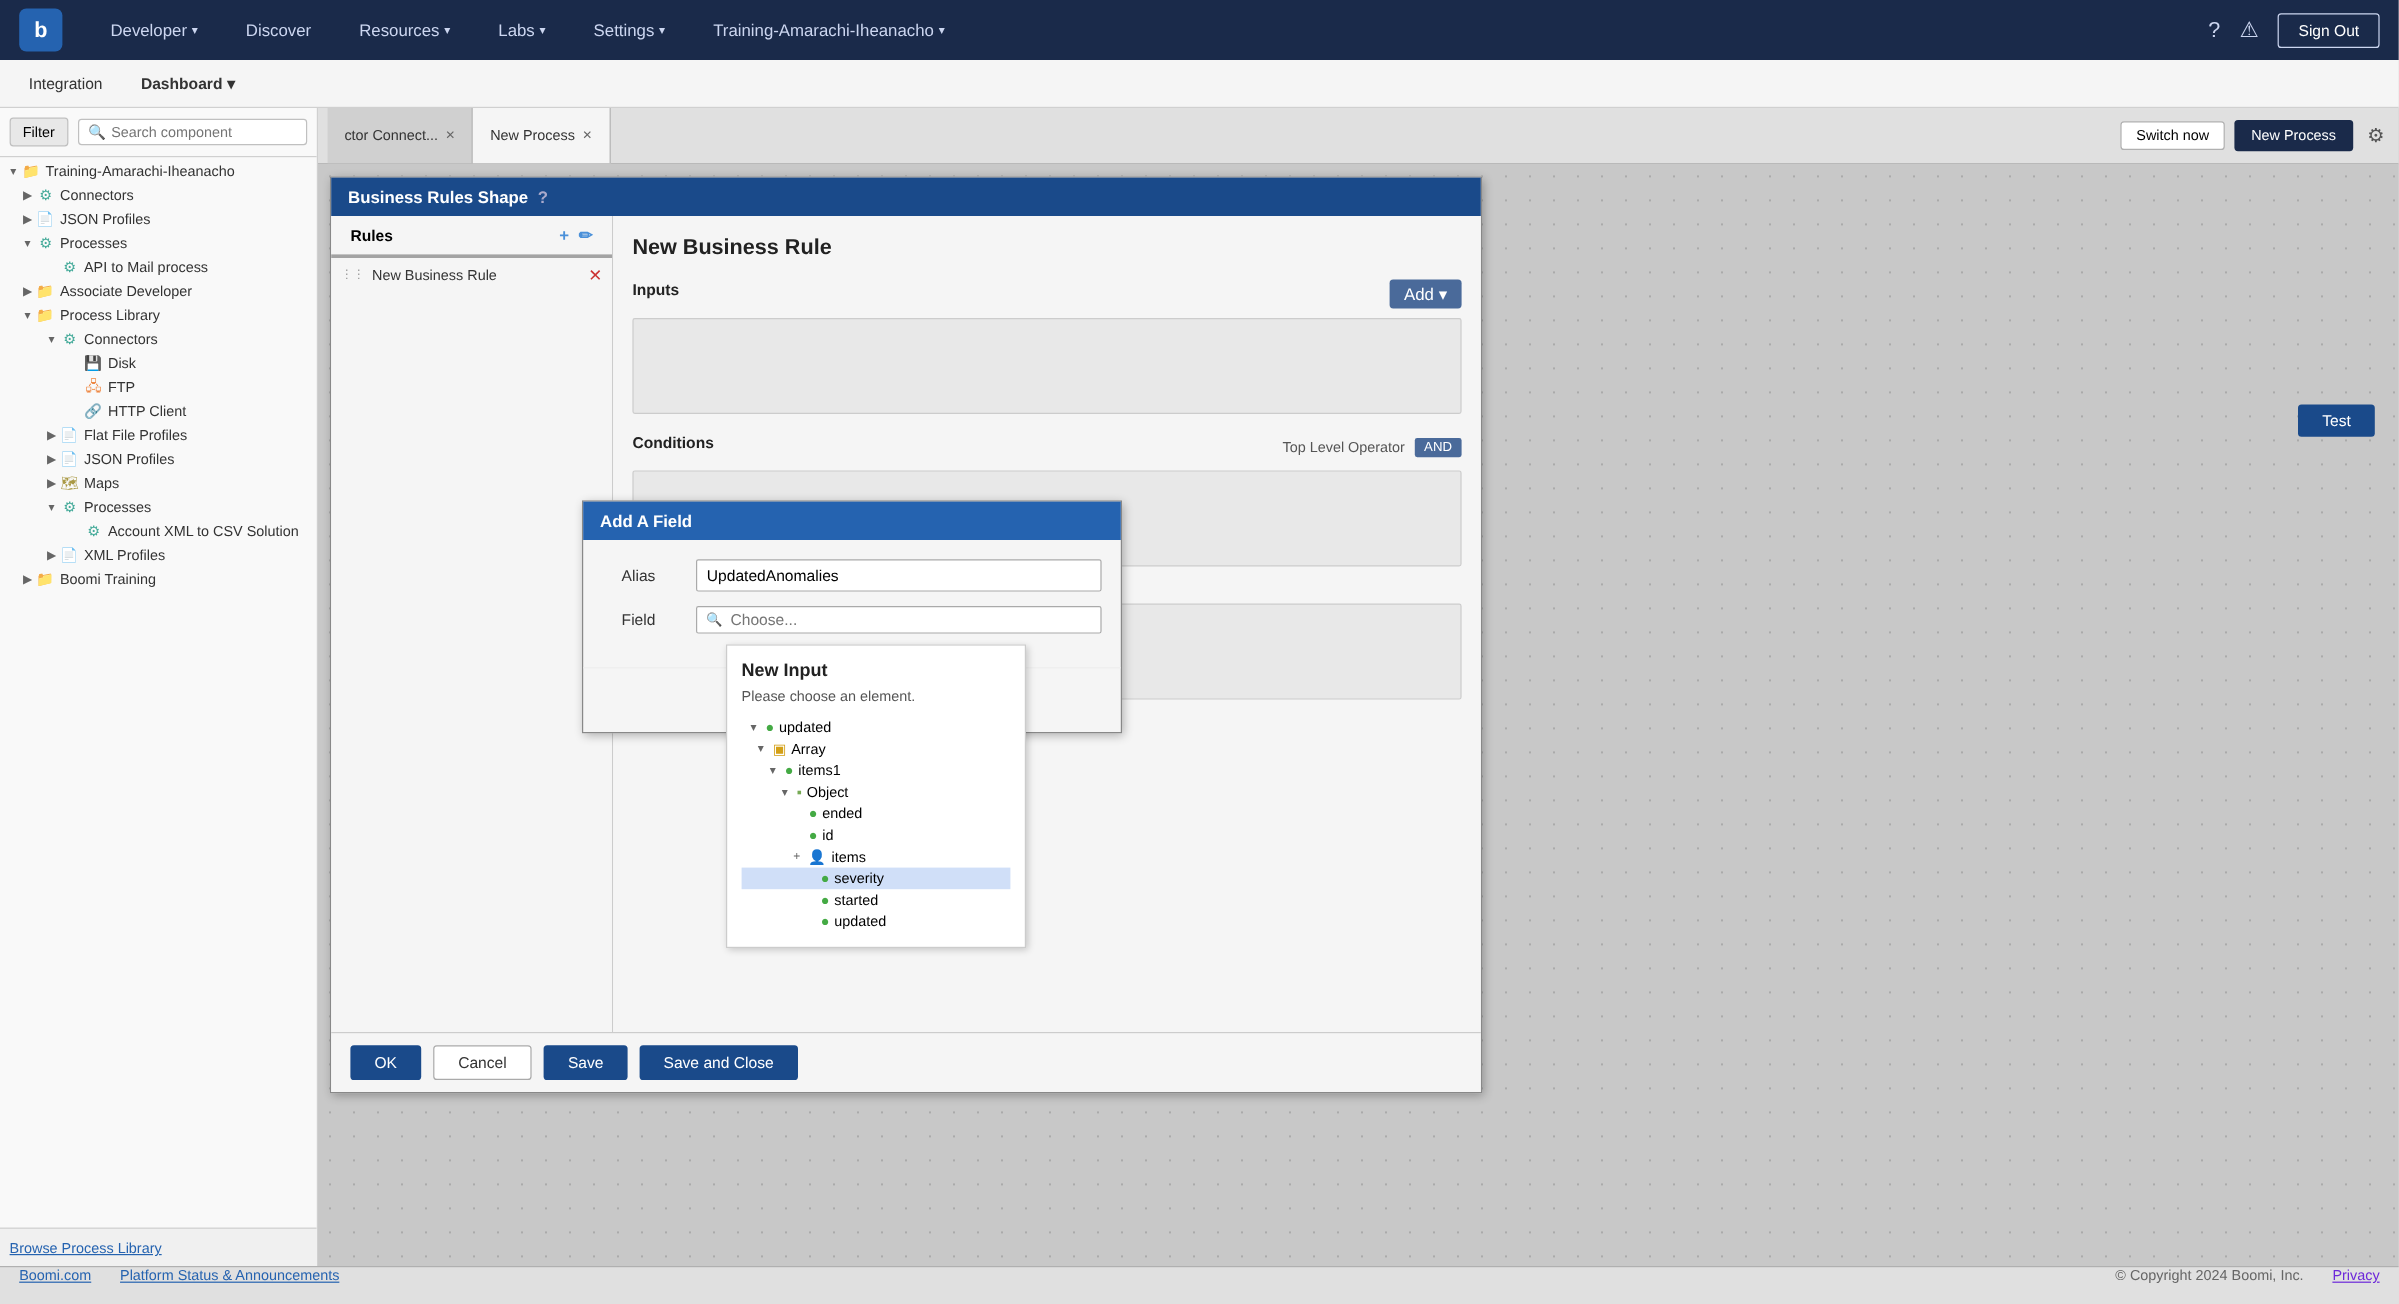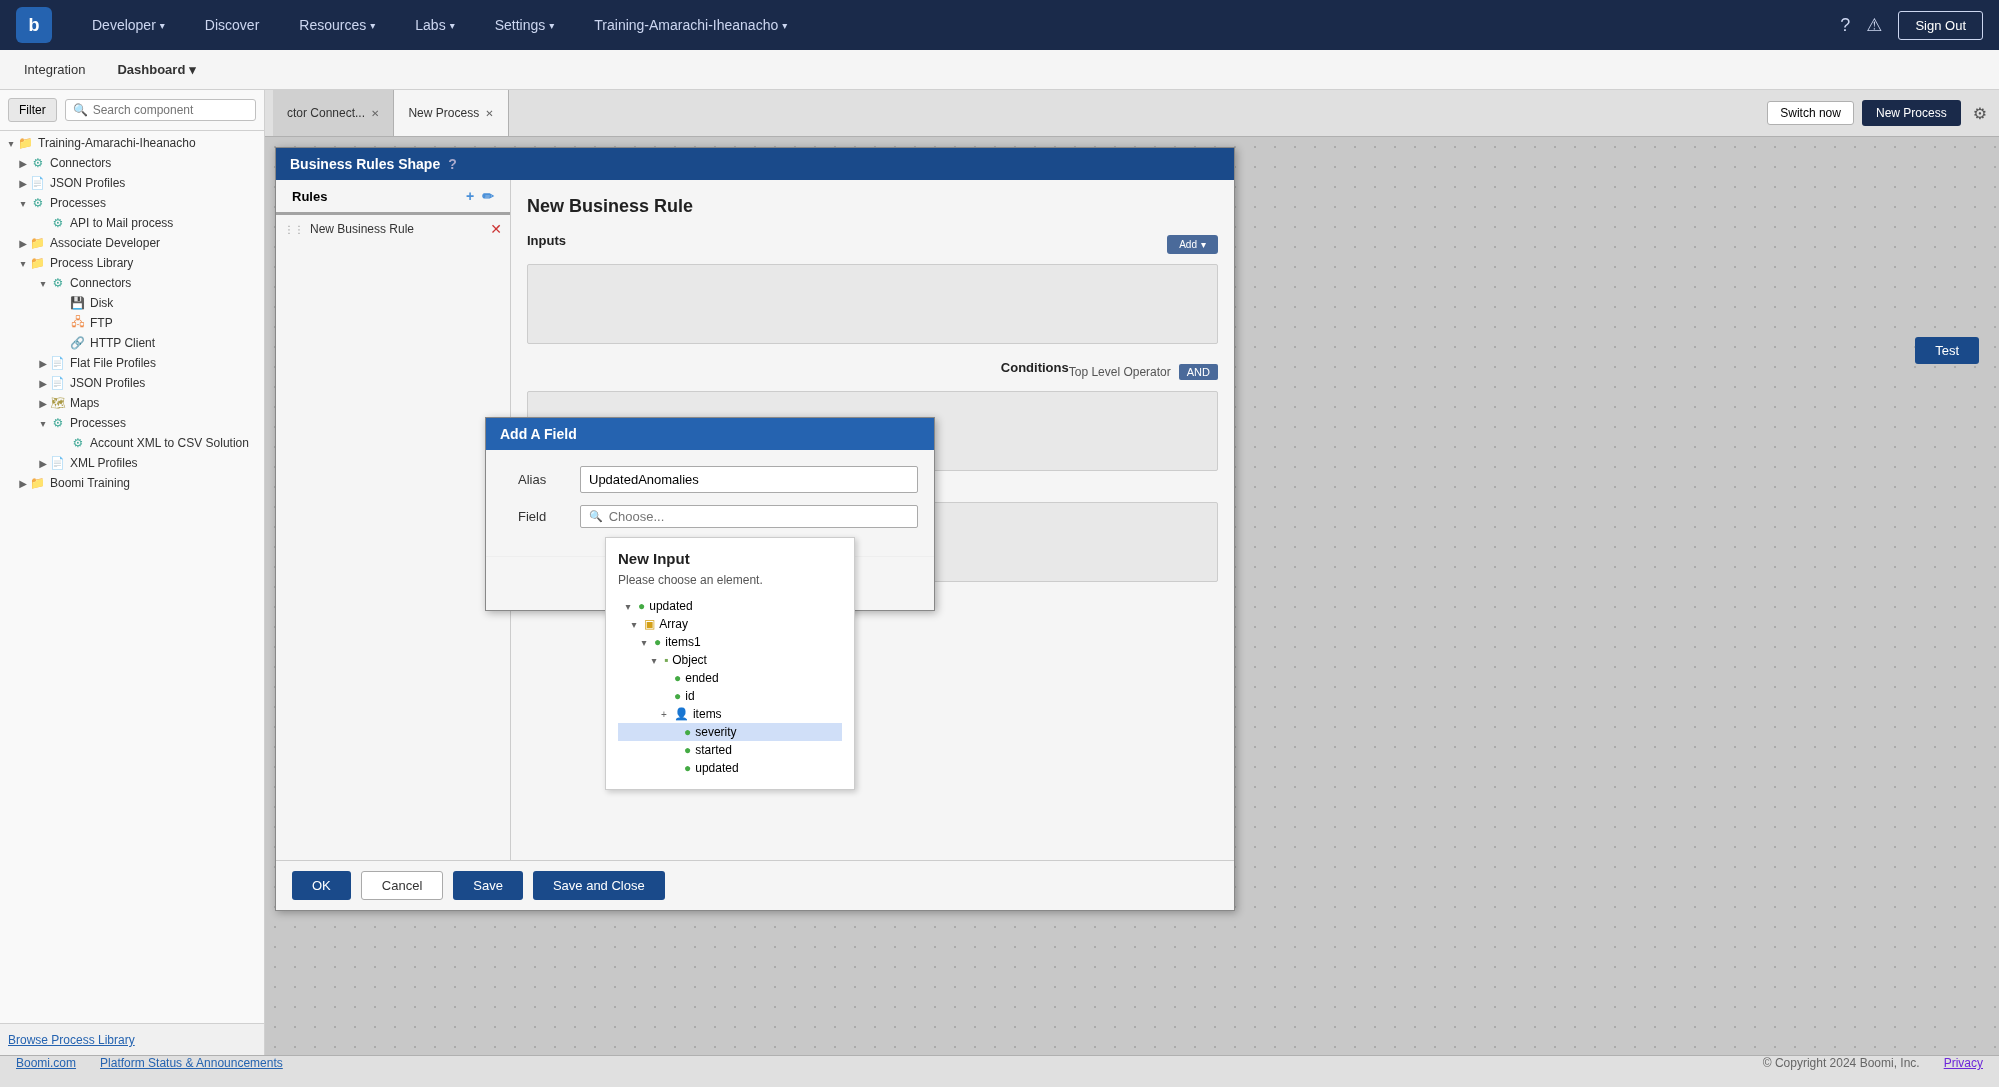--- a/index.html
+++ b/index.html
@@ -255,37 +255,38 @@
       overflow-y: auto;
       background: #f5f5f5;
     }
     .rule-title { font-size: 18px; font-weight: bold; margin-bottom: 16px; color: #222; }
     .section-label { font-size: 13px; font-weight: bold; margin-bottom: 8px; color: #222; }
     .add-btn {
       background: #4a6a9a;
       color: #fff;
       border: none;
       padding: 4px 12px;
-      font-size: 10px;
+      font-size: 14px;
       cursor: pointer;
       border-radius: 3px;
       display: flex; align-items: center; gap: 4px;
     }
     .inputs-area {
       background: #e8e8e8;
       border: 1px solid #ccc;
       min-height: 80px;
       margin-bottom: 16px;
       border-radius: 2px;
     }
     .conditions-header {
       display: flex;
       align-items: center;
-      justify-content: flex-end;
+      justify-content: space-between;
       margin-bottom: 8px;
+      gap: 20px;
     }
     .top-level-op {
       display: flex;
       align-items: center;
       gap: 8px;
       font-size: 12px;
       color: #555;
     }
     .and-badge {
       background: #4a6a9a;

